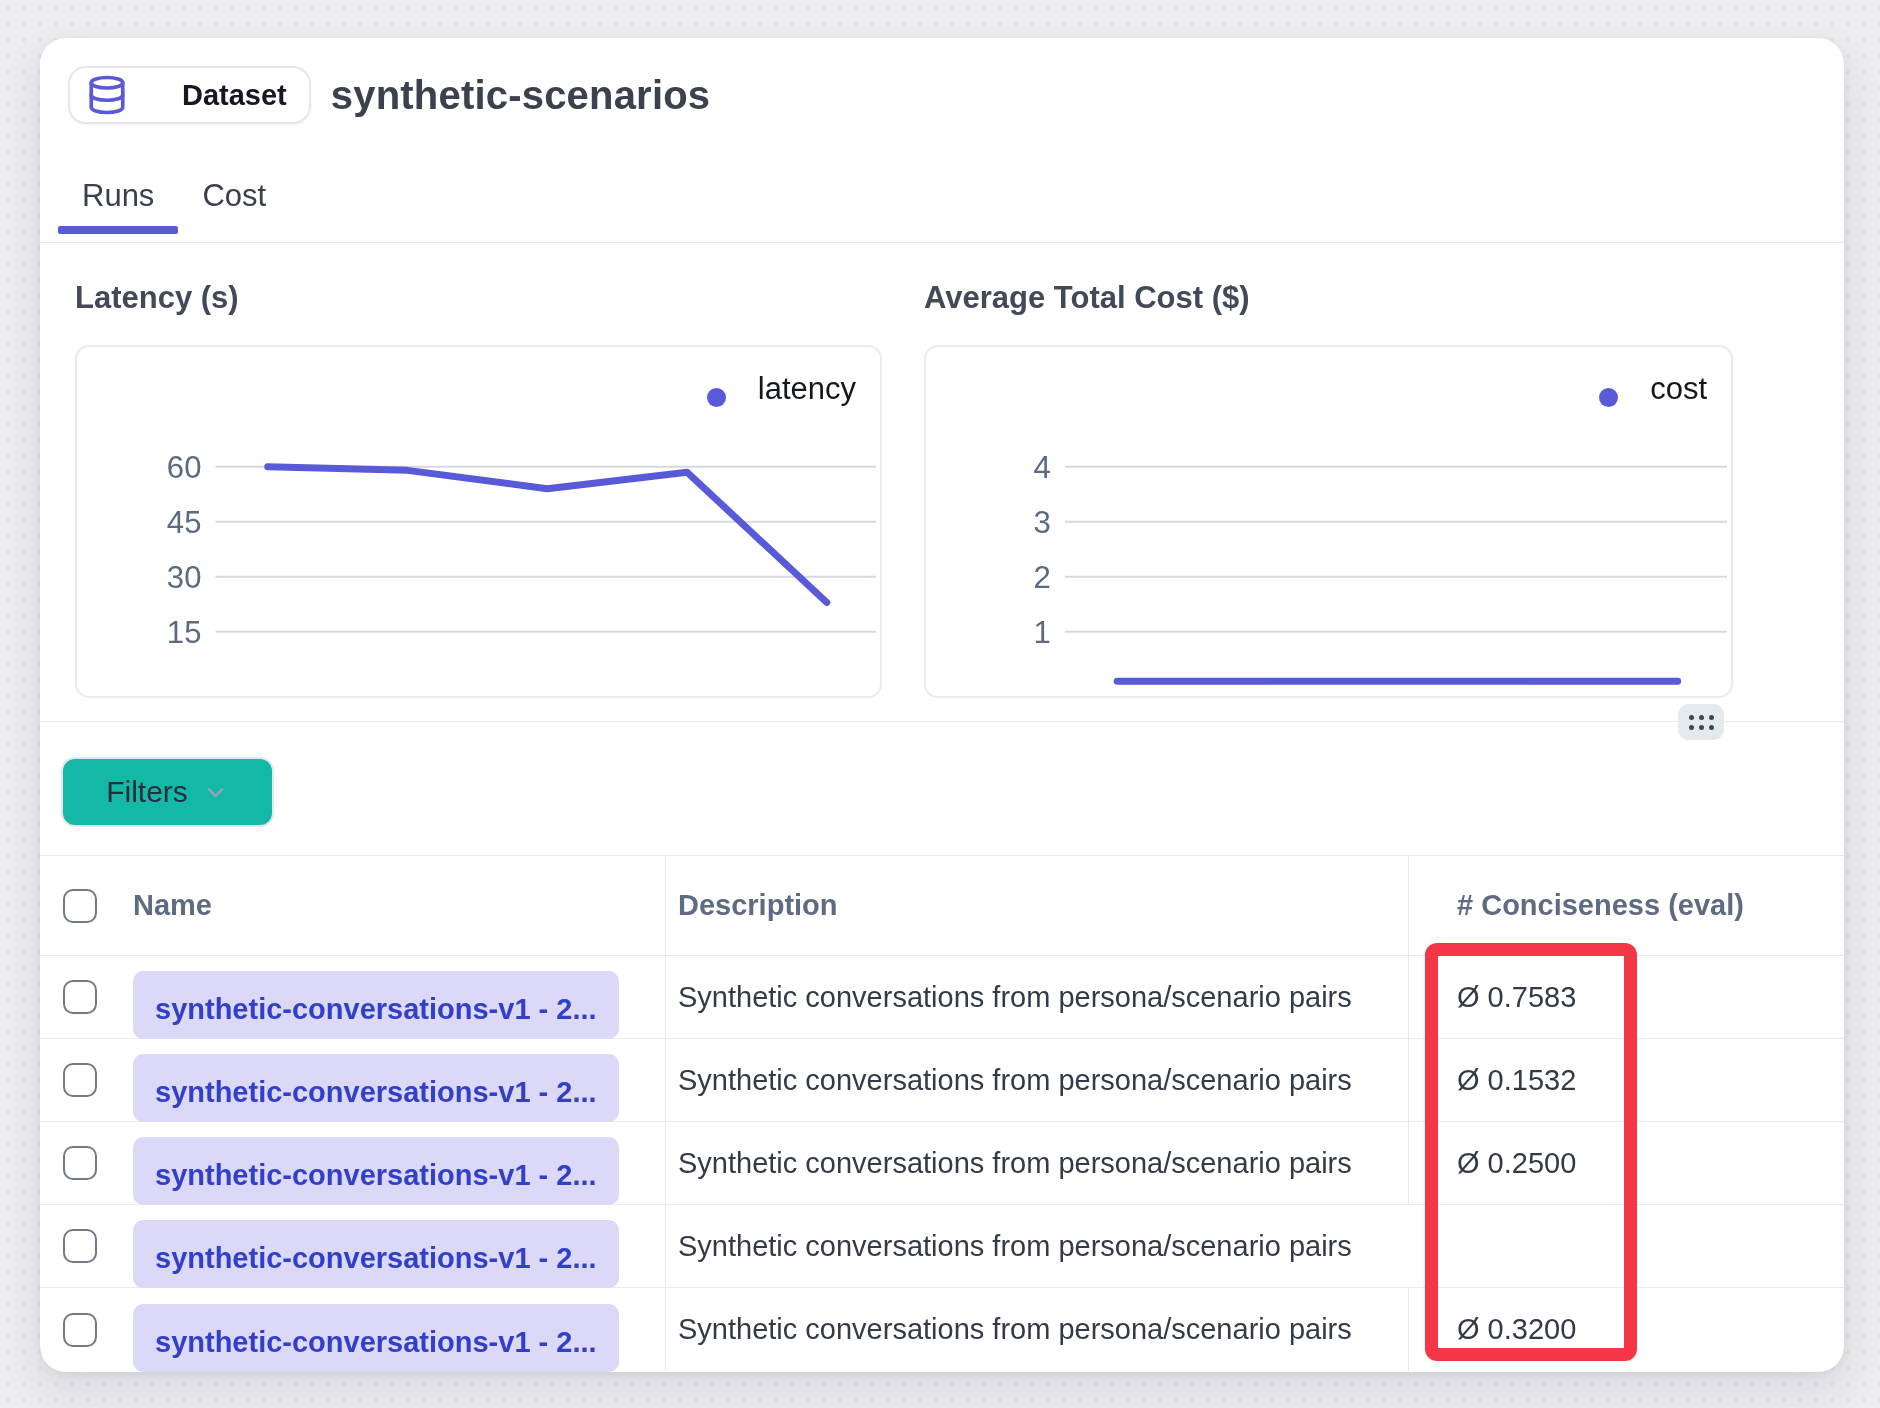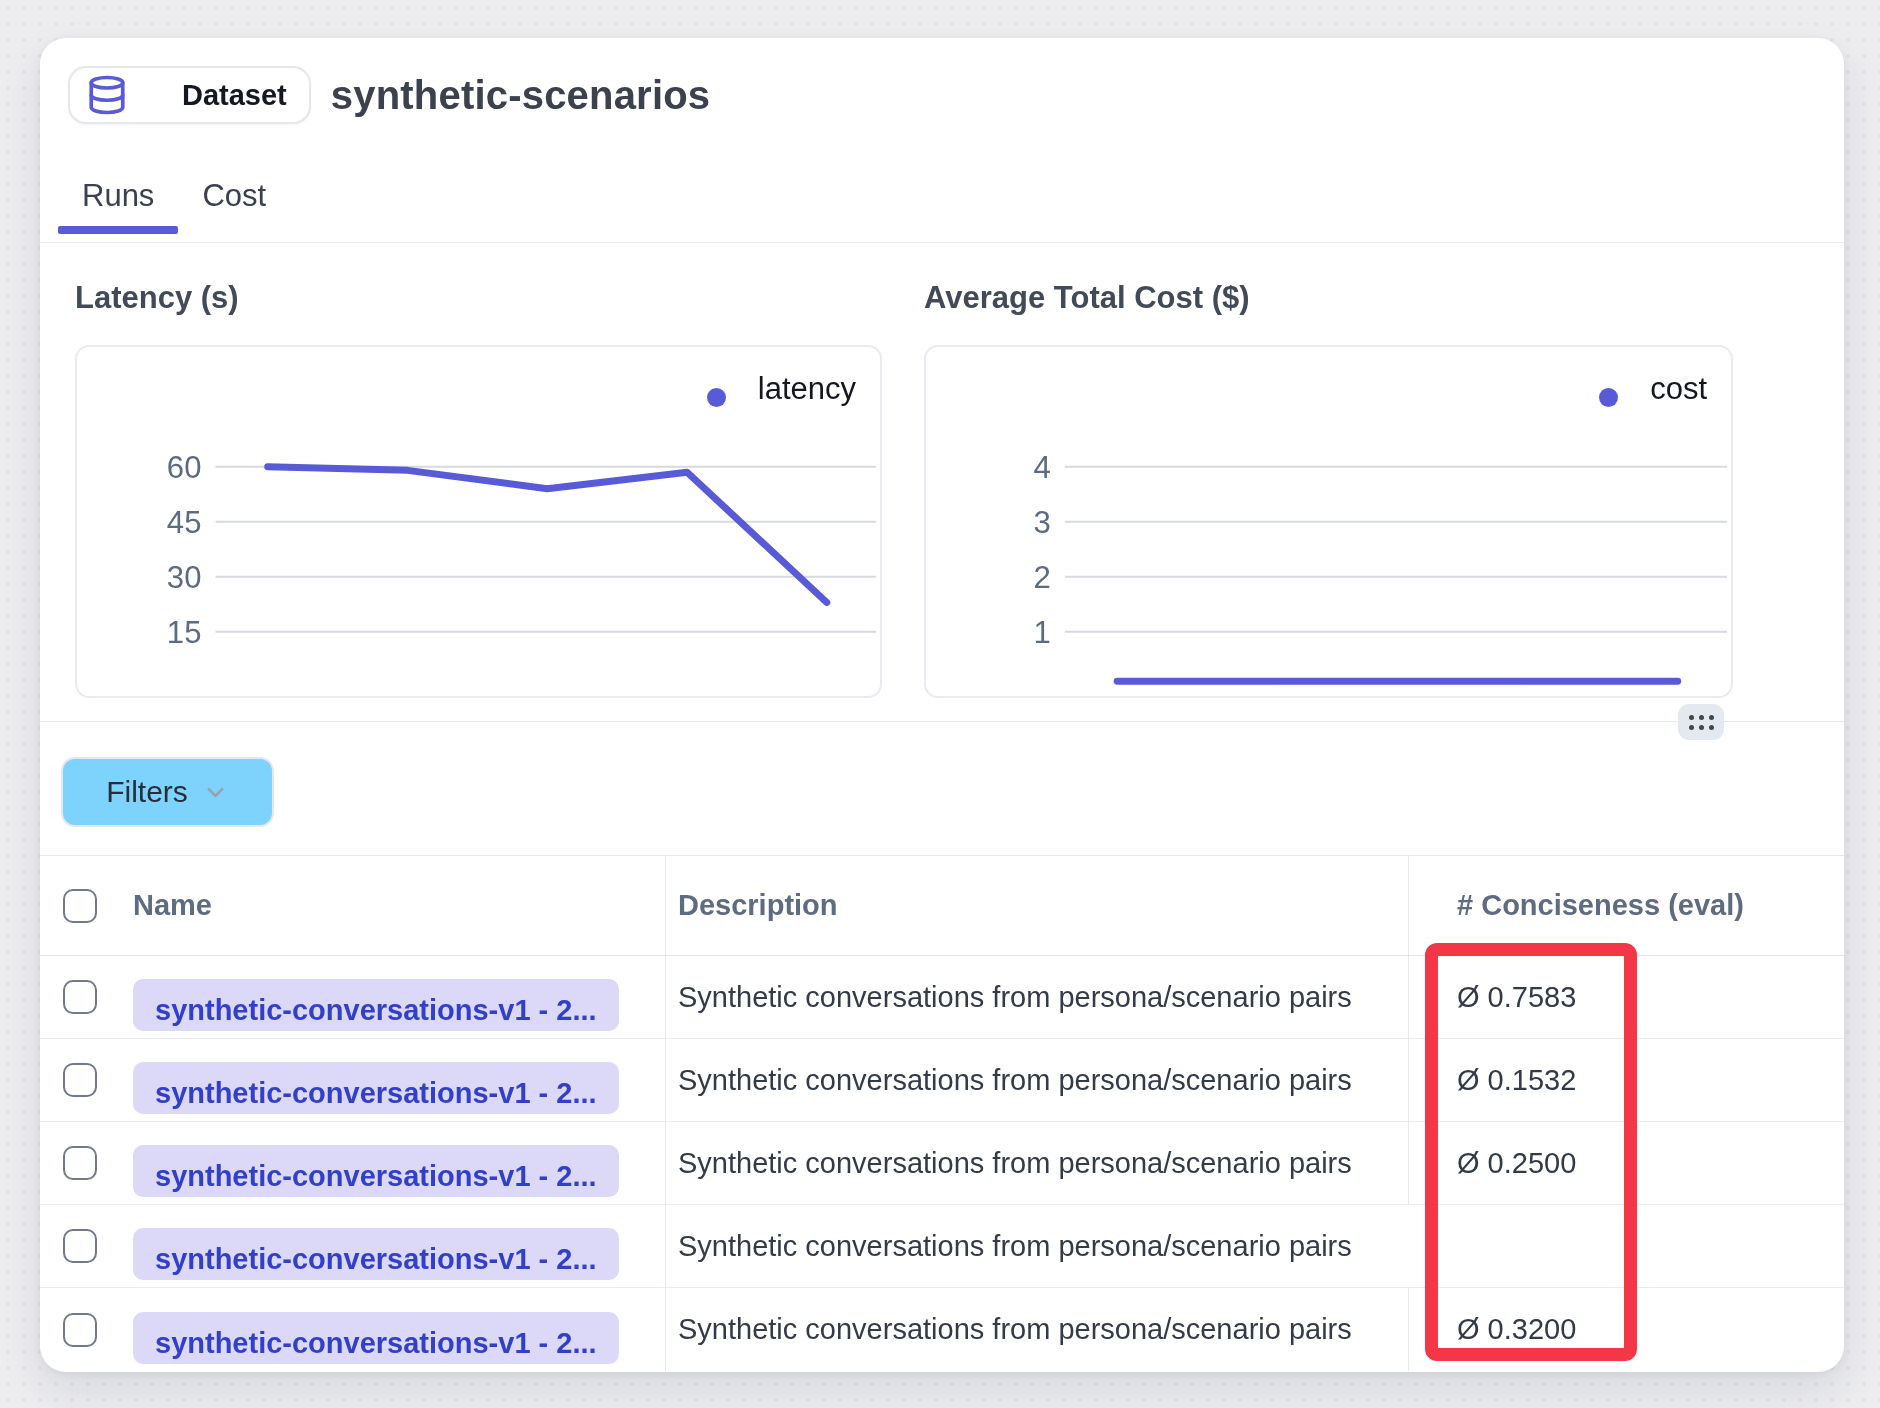--- a/index.html
+++ b/index.html
@@ -58,41 +58,41 @@
     position:absolute; top:666px; left:1638px; width:46px; height:36px;
     background:#e4e8ef; border-radius:11px;
     display:flex; align-items:center; justify-content:center; cursor:grab;
   }
   .drag-dots { display:grid; grid-template-columns:repeat(3,5px); grid-template-rows:repeat(2,5px); gap:5px; }
   .drag-dots i { width:5px; height:5px; border-radius:50%; background:#3f4650; }
 
   
   .filters-btn {
     position:absolute; top:719px; left:21px; width:213px; height:70px;
-    background:#7dd3fc; border:2px solid #e4e7ed; border-radius:14px;
+    background:#14b8a6; border:2px solid #e4e7ed; border-radius:14px;
     display:flex; align-items:center; justify-content:center; gap:14px;
     font-family:inherit; font-size:30px; font-weight:500; color:#262e3c; cursor:pointer;
   }
 
   
   .runs-table { position:absolute; top:817px; left:0; right:0; bottom:0; border-top:1px solid #e7e9ee; }
   .trow { display:flex; align-items:center; }
   .trow.head { height:100px; border-bottom:1px solid #e2e5ea; }
   .trow.body { height:83px; border-bottom:1px solid #e9ebf0; }
   .trow.body:last-child { border-bottom:none; }
   .cell-check { width:85px; flex:0 0 85px; display:flex; align-items:center; padding-left:23px; align-self:stretch; }
   .cell-name  { width:540px; flex:0 0 540px; padding-left:8px; display:flex; align-items:center; align-self:stretch; }
   .cell-desc  { width:743px; flex:0 0 743px; padding-left:12px; border-left:1px solid #e7e9ee; display:flex; align-items:center; align-self:stretch; }
   .cell-score { flex:1 1 auto; padding-left:48px; border-left:1px solid #e7e9ee; display:flex; align-items:center; align-self:stretch; }
   .col-header { font-size:29px; font-weight:700; color:#5e6b80; }
   .checkbox {
     width:34px; height:34px; border:2.5px solid #717a89; border-radius:10px; background:#fff; cursor:pointer;
   }
   .name-pill {
-    height:52px; line-height:52px; padding:5px 22px; border-radius:10px;
+    height:68px; line-height:52px; padding:12px 22px; border-radius:10px;
     background:#dcd9f8; color:#3240c9; font-size:29px; font-weight:700;
     white-space:nowrap; cursor:pointer;margin-top:16px;
   }
   .desc-text { font-size:29px; color:#343b48; }
   .score-text { font-size:29px; color:#333a47; }
 
   
   .annotation-box {
     position:absolute; left:1385px; top:905px; width:212px; height:418px;
     border:13px solid var(--annot); border-radius:12px; z-index:5; pointer-events:none;

